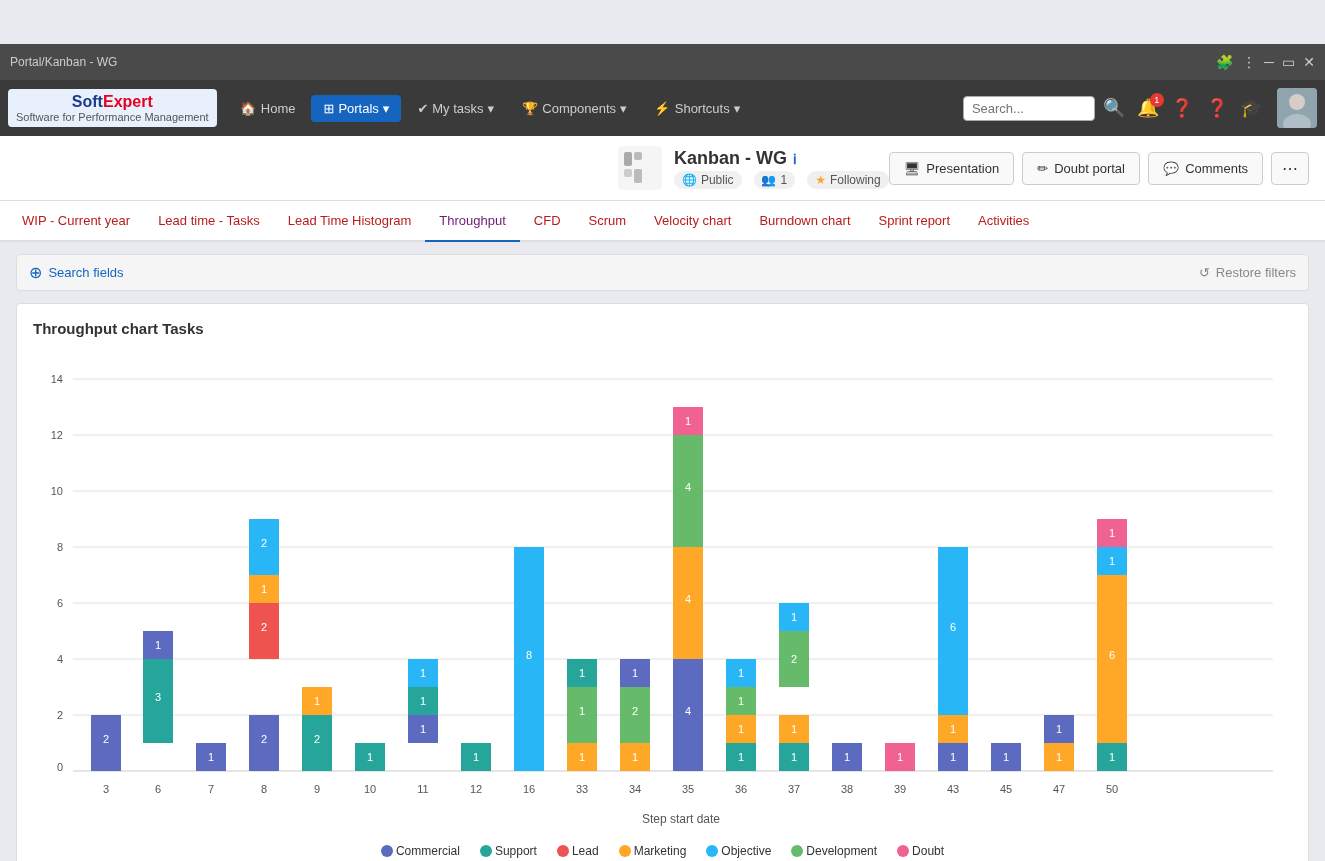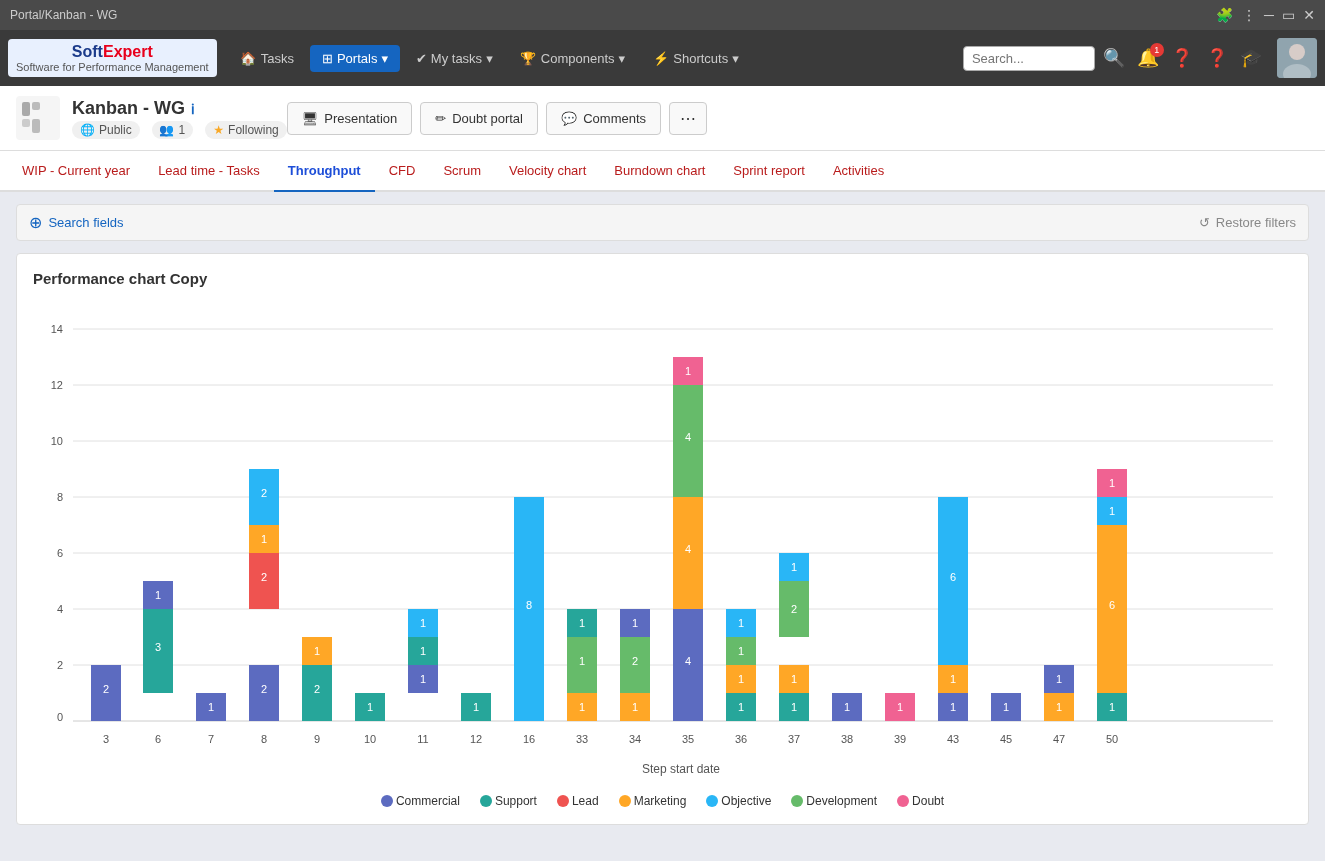--- a/index.html
+++ b/index.html
@@ -5,23 +5,24 @@
     * { box-sizing: border-box; margin: 0; padding: 0; }
     body { font-family: Arial, sans-serif; font-size: 13px; background: #e8eaf0; }
 
     
     .titlebar {
       background: #4a4a4a;
       color: #ccc;
       display: flex;
       align-items: center;
       justify-content: space-between;
-      height: 30px;
+      height: 36px;
       padding: 0 10px;
       font-size: 12px;
+      margin-top: 44px;
     }
     .titlebar-controls { display: flex; gap: 8px; }
     .titlebar-btn { background: none; border: none; color: #ccc; cursor: pointer; font-size: 14px; }
 
     
     .topnav {
       background: #3a3a3a;
       display: flex;
       align-items: center;
       height: 56px;
@@ -104,21 +105,21 @@
       align-items: flex-end;
       justify-content: center;
     }
 
     
     .page-header {
       background: #fff;
       padding: 10px 16px;
       display: flex;
       align-items: center;
-      justify-content: flex-start;
+      justify-content: flex-end;
       border-bottom: 1px solid #ddd;
     }
     .page-header-left { display: flex; align-items: center; gap: 12px; }
     .kanban-icon {
       width: 44px;
       height: 44px;
       display: flex;
       flex-direction: column;
       gap: 3px;
       padding: 6px;
@@ -161,21 +162,21 @@
     }
     .tab {
       padding: 12px 14px;
       cursor: pointer;
       font-size: 13px;
       color: #b91c1c;
       border-bottom: 2px solid transparent;
       margin-bottom: -2px;
       white-space: nowrap;
     }
-    .tab.active { color: #1d4ed8; border-bottom-color: #1565c0; font-weight: 700; }
+    .tab.active { color: #701a75; border-bottom-color: #1565c0; font-weight: 400; }
 
     
     .content-area {
       padding: 12px 16px;
       background: #e8eaf0;
       min-height: calc(861px - 30px - 56px - 64px - 46px);
     }
 
     
     .filter-bar {
@@ -266,21 +267,21 @@
 <div class="topnav">
   <div class="logo">
     <div class="logo-top">
       <span class="logo-soft">Soft</span><span class="logo-expert">Expert</span>
     </div>
     <div class="logo-sub">Software for Performance Management</div>
   </div>
 
   <button class="nav-btn">
     <span>🏠</span>
-    <span>Tasks</span>
+    <span>Home</span>
   </button>
   <button class="nav-btn active">
     <span>⊞</span>
     <span>Portals</span>
     <span>▾</span>
   </button>
   <button class="nav-btn">
     <span>✔</span>
     <span>My tasks</span>
     <span>▾</span>
@@ -364,20 +365,21 @@
       <span>💬</span>
       <span>Comments</span>
     </button>
     <button class="header-btn more">⋯</button>
   </div>
 </div>
 
 <div class="tabs-bar">
   <div class="tab">WIP - Current year</div>
   <div class="tab">Lead time - Tasks</div>
+  <div class="tab">Lead Time Histogram</div>
   <div class="tab active">Throughput</div>
   <div class="tab">CFD</div>
   <div class="tab">Scrum</div>
   <div class="tab">Velocity chart</div>
   <div class="tab">Burndown chart</div>
   <div class="tab">Sprint report</div>
   <div class="tab">Activities</div>
 </div>
 
 <div class="content-area">
@@ -387,21 +389,21 @@
       <span style="font-size:16px;">⊕</span>
       <span>Search fields</span>
     </button>
     <button class="restore-btn">
       <span>↺</span>
       <span>Restore filters</span>
     </button>
   </div>
 
   <div class="chart-container">
-    <div class="chart-title">Performance chart Copy</div>
+    <div class="chart-title">Throughput chart Tasks</div>
     <div class="chart-wrapper">
       <svg width="1257" height="480" viewBox="0 0 1257 480">
 
         <text x="30" y="30" class="axis-text" text-anchor="end">14</text>
         <line x1="40" y1="26" x2="1240" y2="26" class="grid-line"></line>
         <text x="30" y="86" class="axis-text" text-anchor="end">12</text>
         <line x1="40" y1="82" x2="1240" y2="82" class="grid-line"></line>
         <text x="30" y="142" class="axis-text" text-anchor="end">10</text>
         <line x1="40" y1="138" x2="1240" y2="138" class="grid-line"></line>
         <text x="30" y="198" class="axis-text" text-anchor="end">8</text>

